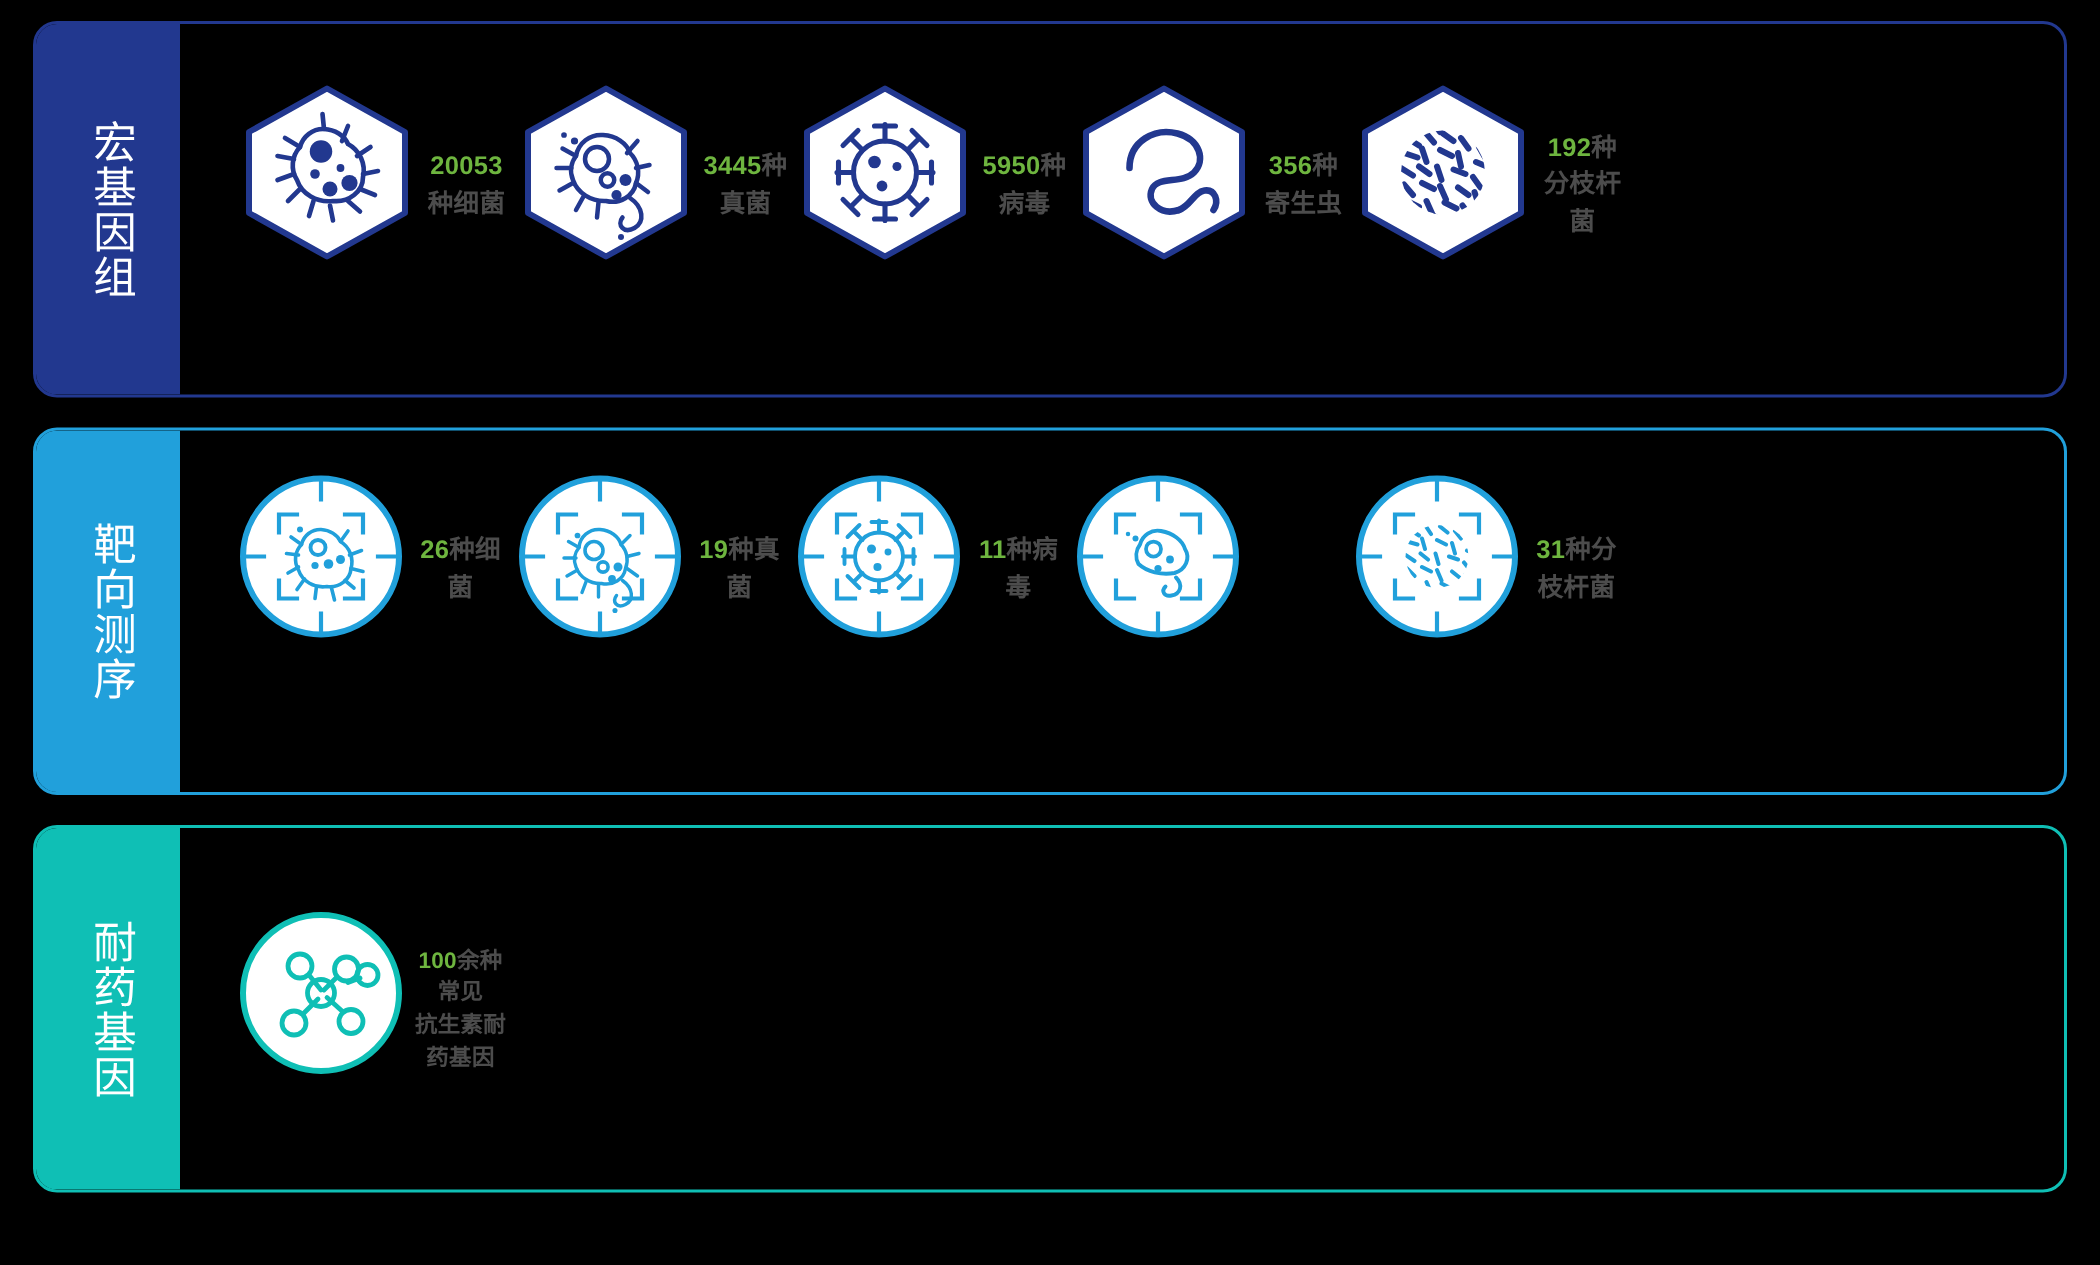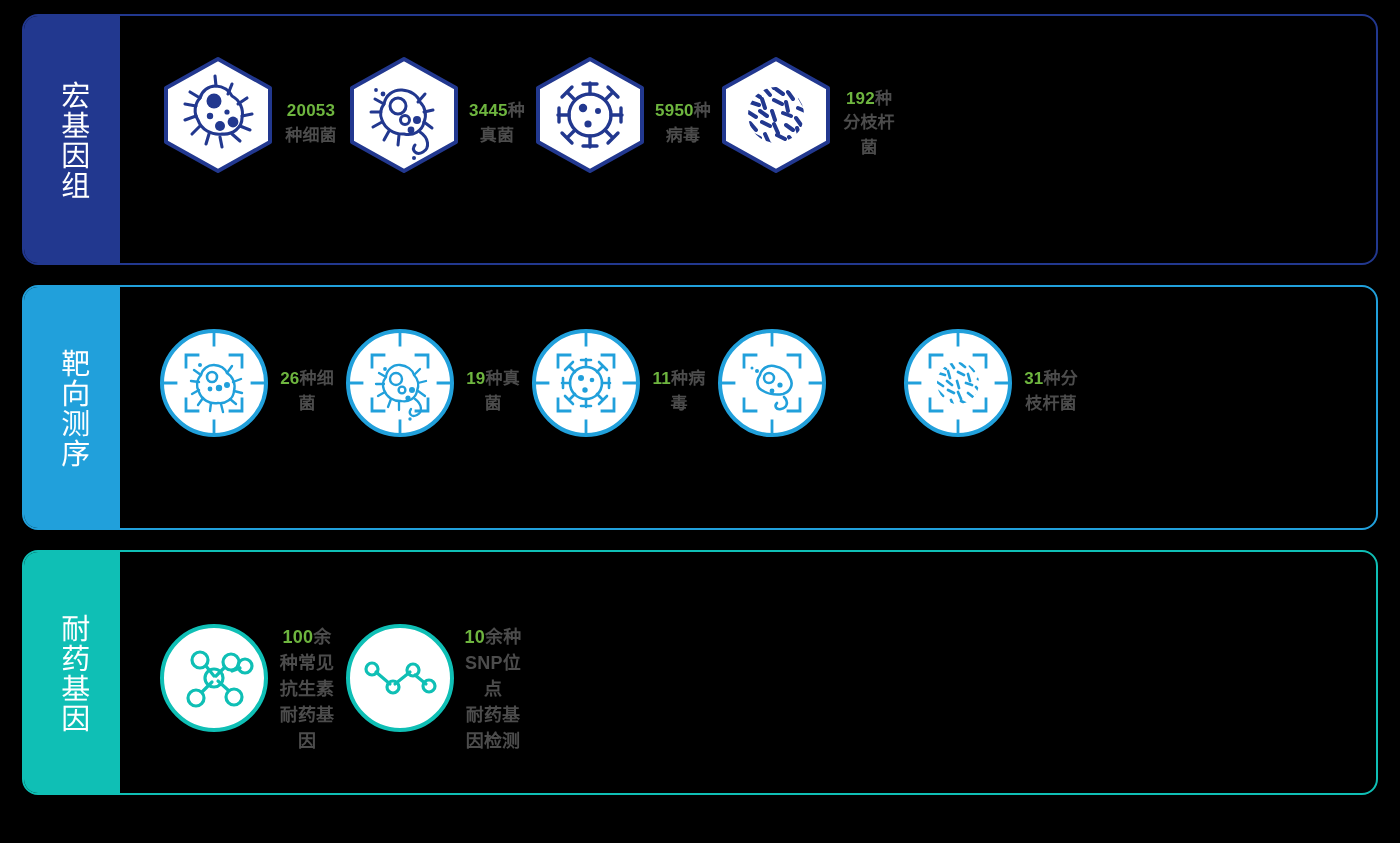--- a/index.html
+++ b/index.html
@@ -68,21 +68,21 @@
     padding-left: 34px;
   }
   .item {
     width: 186px;
     flex: 0 0 186px;
     display: flex;
     align-items: center;
   }
 
   .row-metagenome .items { padding-top: 38px; }
-  .row-targeted   .items { padding-top: 36px; }
+  .row-targeted   .items { padding-top: 24px; }
   .row-resistance .items { padding-top: 50px; }
 
   .icon-wrap {
     width: 128px;
     height: 122px;
     display: flex;
     align-items: center;
     justify-content: center;
   }
   .row-targeted .icon-wrap,
@@ -95,21 +95,21 @@
     margin-top: 17px;
     text-align: center;
     color: #4C4C4C;
     font-size: 17px;
     font-weight: bold;
     line-height: 1.42;
     letter-spacing: .2px;
   }
   .row-resistance .caption {
     margin-top: 22px;
-    font-size: 18px;
+    font-size: 15px;
     line-height: 1.45;
   }
   .num { color: #6EB53F; }
 
   svg { display: block; }
 </style>
 </head>
 <body>
 
 <div class="board">
@@ -183,20 +183,34 @@
             <circle cx="72" cy="57" r="3" fill="#22388F"></circle>
             <circle cx="62" cy="70" r="3.6" fill="#22388F"></circle>
           </svg>
         </div>
         <div class="caption">
           <span class="num">5950</span><span>种病毒</span>
         </div>
       </div>
 
 
+      <div class="item">
+        <div class="icon-wrap">
+          <svg width="128" height="122" viewBox="0 0 128 122">
+            <path d="M64 5 L116 34 L116 88 L64 117 L12 88 L12 34 Z" fill="#FFFFFF" stroke="#22388F" stroke-width="4" stroke-linejoin="round"></path>
+            <g fill="none" stroke="#22388F" stroke-width="4.4" stroke-linecap="round">
+              <path d="M41 58 C41 40 58 31 73 35 C88 39 92 53 84 61 C76 69 60 63 56 72 C52 81 62 90 74 86"></path>
+              <path d="M74 86 C82 83 84 74 91 73 C98 72 101 80 97 86"></path>
+            </g>
+          </svg>
+        </div>
+        <div class="caption">
+          <span class="num">356</span><span>种寄生虫</span>
+        </div>
+      </div>
 
       <div class="item">
         <div class="icon-wrap">
           <svg width="128" height="122" viewBox="0 0 128 122">
             <path d="M64 5 L116 34 L116 88 L64 117 L12 88 L12 34 Z" fill="#FFFFFF" stroke="#22388F" stroke-width="4" stroke-linejoin="round"></path>
             <defs>
               <clipPath id="mycoClip">
                   <circle cx="64" cy="61" r="28"></circle>
                 </clipPath>
             </defs>
@@ -377,35 +391,17 @@
             <circle cx="80" cy="79" r="8" fill="none" stroke="#0FBFB5" stroke-width="3.2"></circle>
             <circle cx="91" cy="48" r="7" fill="none" stroke="#0FBFB5" stroke-width="3.2"></circle>
           </svg>
         </div>
         <div class="caption">
           <span class="num">100</span><span>余种常见</span><br>
           <span>抗生素耐药基因</span>
         </div>
       </div>
 
-      <div class="item">
-        <div class="icon-wrap">
-          <svg width="120" height="120" viewBox="0 0 120 120">
-            <circle cx="60" cy="60" r="52" fill="#FFFFFF" stroke="#0FBFB5" stroke-width="4"></circle>
-            <g stroke="#0FBFB5" stroke-width="3.2" fill="none" stroke-linecap="round">
-              <path d="M36 54 L50 66 M55 66 L70 54 M75 57 L86 66"></path>
-            </g>
-            <circle cx="32" cy="51" r="6" fill="none" stroke="#0FBFB5" stroke-width="3.2"></circle>
-            <circle cx="53" cy="69" r="6" fill="none" stroke="#0FBFB5" stroke-width="3.2"></circle>
-            <circle cx="73" cy="52" r="6" fill="none" stroke="#0FBFB5" stroke-width="3.2"></circle>
-            <circle cx="89" cy="68" r="6" fill="none" stroke="#0FBFB5" stroke-width="3.2"></circle>
-          </svg>
-        </div>
-        <div class="caption">
-          <span class="num">10</span><span>余种SNP位点</span><br>
-          <span>耐药基因检测</span>
-        </div>
-      </div>
 
     </div>
   </section>
 
 </div>
 
 </body></html>

